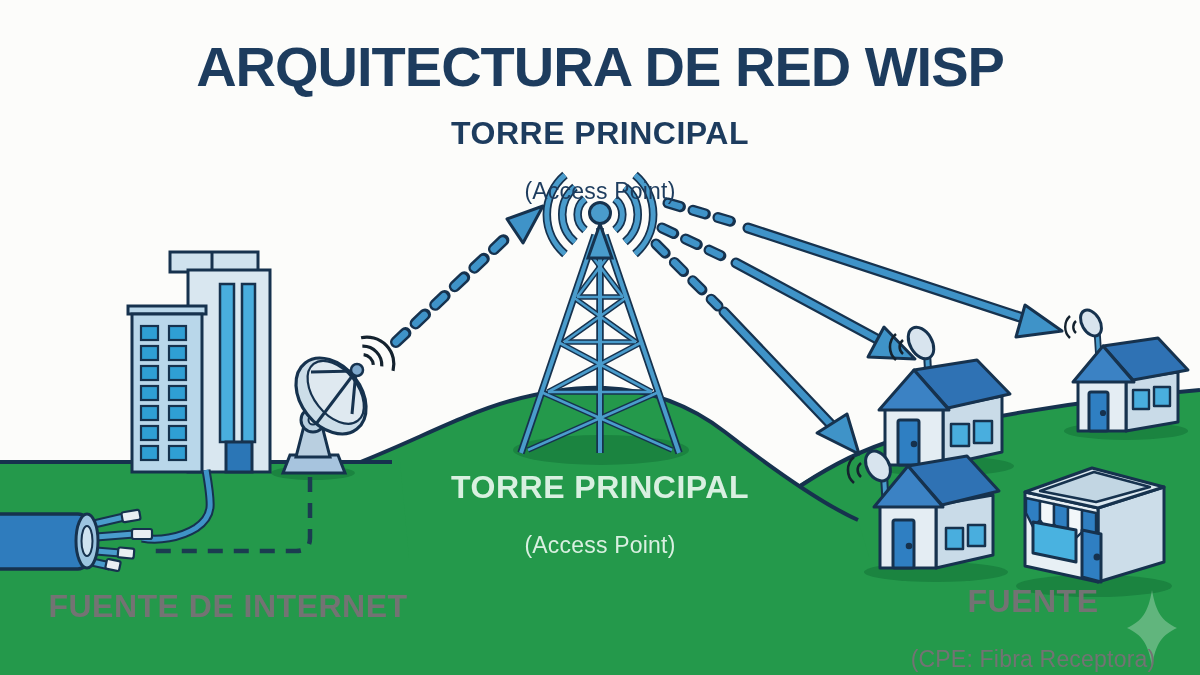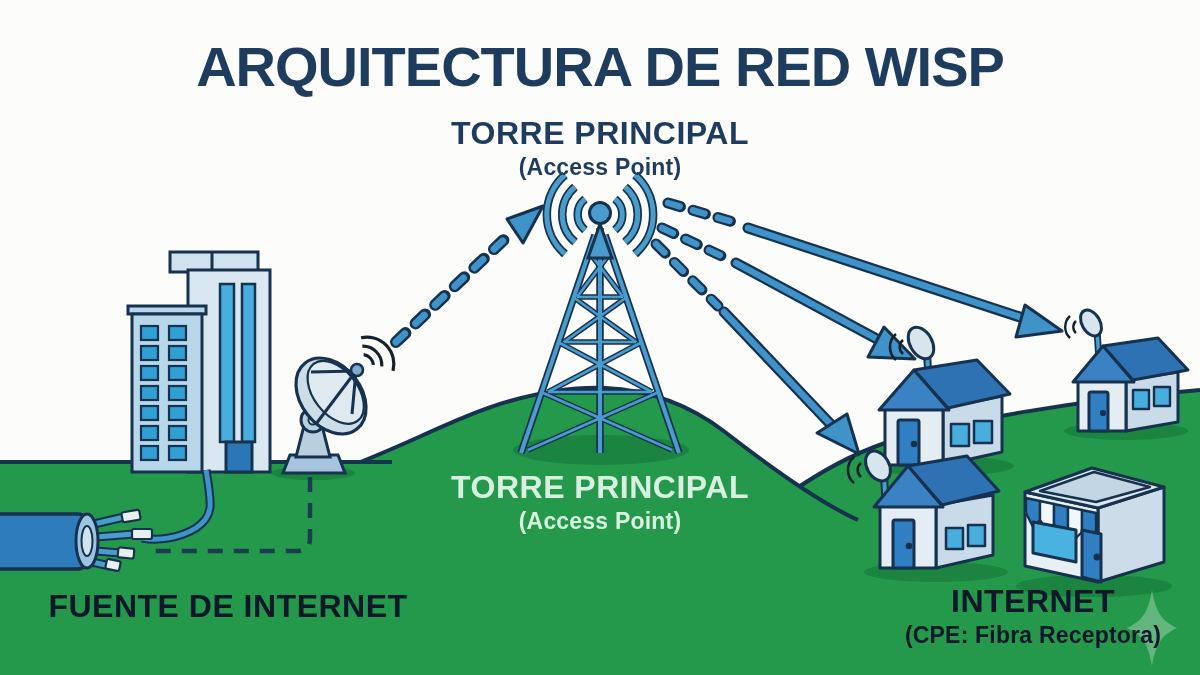--- a/index.html
+++ b/index.html
@@ -4,23 +4,23 @@
 <style>
   html,body{margin:0;padding:0;}
   body{
     width:1200px;height:675px;position:relative;overflow:hidden;
     background:#fcfcfa;
     font-family:"Liberation Sans", sans-serif;
   }
   .stage{position:absolute;inset:0;}
   .lbl{position:absolute;text-align:center;transform:translateX(-50%);line-height:1.22;white-space:nowrap;}
   .lbl .l1{font-weight:bold;font-size:32px;letter-spacing:.5px;}
-  .lbl .l2{font-weight:bold;font-size:23px;letter-spacing:.2px;}
+  .lbl .l2{font-weight:normal;font-size:23px;letter-spacing:.2px;margin-top:24px;}
   .navy{color:#1d3c5e;}
-  .white{color:#0f172a;}
+  .white{color:#737373;}
   .mint{color:#d9f0e1;}
   #title{
     position:absolute;top:26px;left:600px;transform:translateX(-50%);
     font-size:56px;font-weight:bold;letter-spacing:-1px;color:#1d3c5e;white-space:nowrap;margin-top:8px;
   }
 </style>
 </head>
 <body>
 
 <svg class="stage" viewBox="0 0 1200 675" width="1200" height="675" xmlns="http://www.w3.org/2000/svg">
@@ -309,15 +309,15 @@
 <div class="lbl mint" style="top:468px;left:600px;">
   <div class="l1">TORRE PRINCIPAL</div>
   <div class="l2">(Access Point)</div>
 </div>
 
 <div class="lbl white" style="top:587px;left:228px;">
   <div class="l1">FUENTE DE INTERNET</div>
 </div>
 
 <div class="lbl white" style="top:582px;left:1033px;">
-  <div class="l1">INTERNET</div>
+  <div class="l1">FUENTE</div>
   <div class="l2">(CPE: Fibra Receptora)</div>
 </div>
 
 </body></html>

